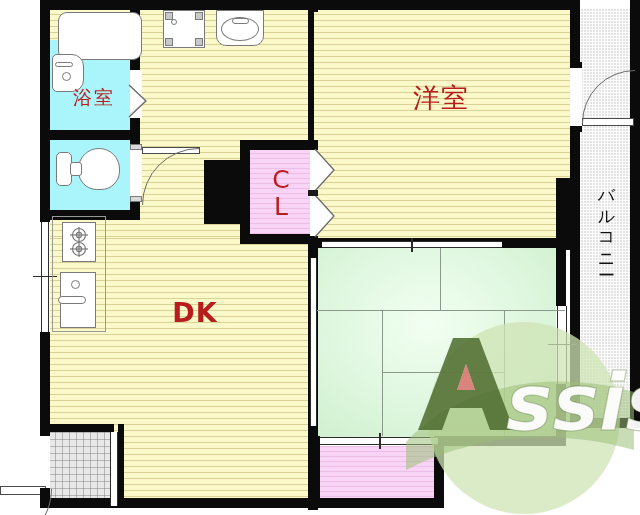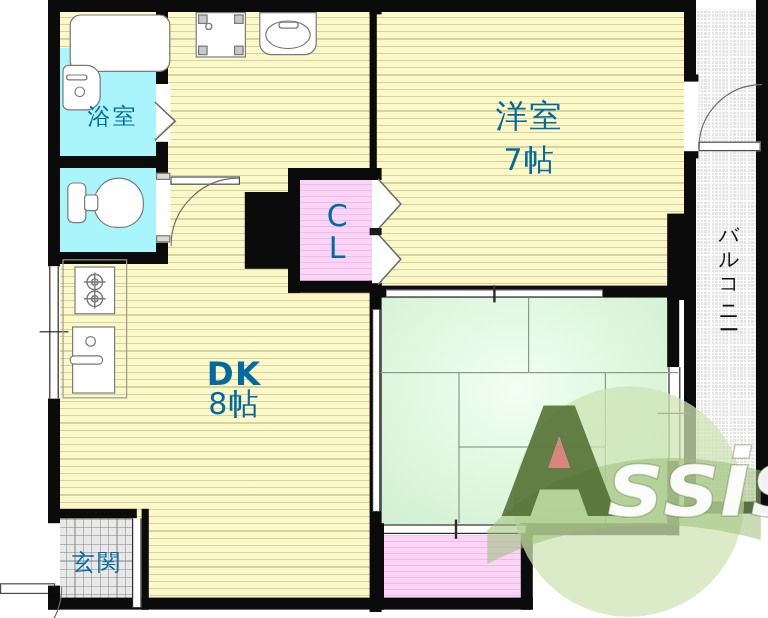--- a/index.html
+++ b/index.html
@@ -65,21 +65,21 @@
     position: absolute;
     background-color: #e8e8e8;
     background-image:
       repeating-linear-gradient(to bottom, rgba(120,120,120,0.45) 0 1px, rgba(0,0,0,0) 1px 7px),
       repeating-linear-gradient(to right, rgba(120,120,120,0.45) 0 1px, rgba(0,0,0,0) 1px 7px);
   }
 
   
   .room-label {
     position: absolute;
-    color: #0369a1;
+    color: #b91c1c;
     text-align: center;
     line-height: 1.18;
     white-space: nowrap;
     letter-spacing: 1px;
   }
   .label-main { font-size: 27px; }
   .label-sub  { font-size: 25px; }
   .label-small { font-size: 19px; letter-spacing: 2px; }
   .label-cl { font-size: 25px; line-height: 1.05; letter-spacing: 0; }
   .vertical {
@@ -298,31 +298,28 @@
 
   <div class="fx" style="left:60px; top:272px; width:36px; height:56px;"></div>
   <div class="fx fx-round" style="left:71px; top:280px; width:9px; height:9px;"></div>
   <div class="fx" style="left:58px; top:296px; width:28px; height:8px; border-radius:4px;"></div>
 
   <div class="fx" style="left:52px; top:216px; width:54px; height:116px; border-color:#9a9a9a; background:transparent;"></div>
 
   <div class="room-label label-small" style="left:58px; top:86px; width:72px;">浴室</div>
 
   <div class="room-label label-main" style="left:140px; top:297px; width:110px;font-weight:bold;">DK</div>
-  <div class="room-label label-sub" style="left:140px; top:322px; width:110px;">8帖</div>
 
   <div class="room-label label-main" style="left:386px; top:82px; width:110px;">洋室</div>
-  <div class="room-label label-sub" style="left:386px; top:119px; width:110px;">7帖</div>
 
 
   <div class="room-label label-cl" style="left:258px; top:167px; width:46px;">C</div>
   <div class="room-label label-cl" style="left:258px; top:194px; width:46px;">L</div>
 
 
-  <div class="room-label label-small" style="left:50px; top:458px; width:62px;">玄関</div>
 
   <div class="vertical" style="left:596px; top:176px;">バルコニー</div>
 
   <svg id="watermark" viewBox="0 0 242 215">
     <circle cx="126" cy="118" r="96" fill="#cfe3b4" opacity="0.75"></circle>
     <path d="M8 142 C60 86 150 68 236 92 L236 150 C150 126 70 138 8 170 Z" fill="#9dbf78" opacity="0.55"></path>
     <g>
       <path d="M55 38 L20 130 L44 130 L52 108 L84 108 L92 130 L116 130 L81 38 Z M59 90 L68 64 L77 90 Z" fill="#4e6b2e" opacity="0.85"></path>
       <path d="M68 64 L77 90 L59 90 Z" fill="#d96a6a" opacity="0.8"></path>
     </g>

